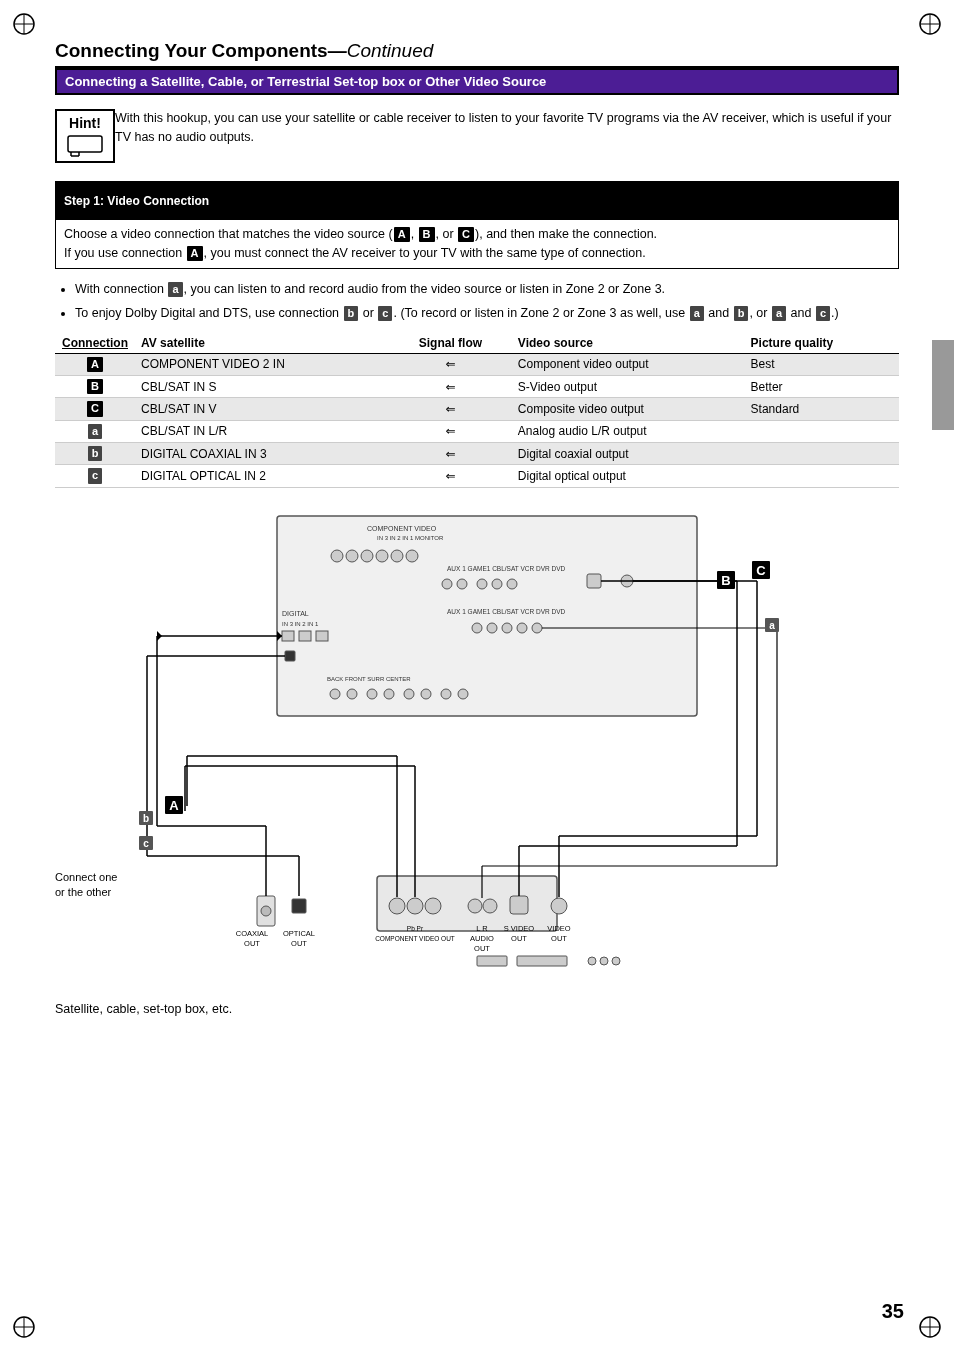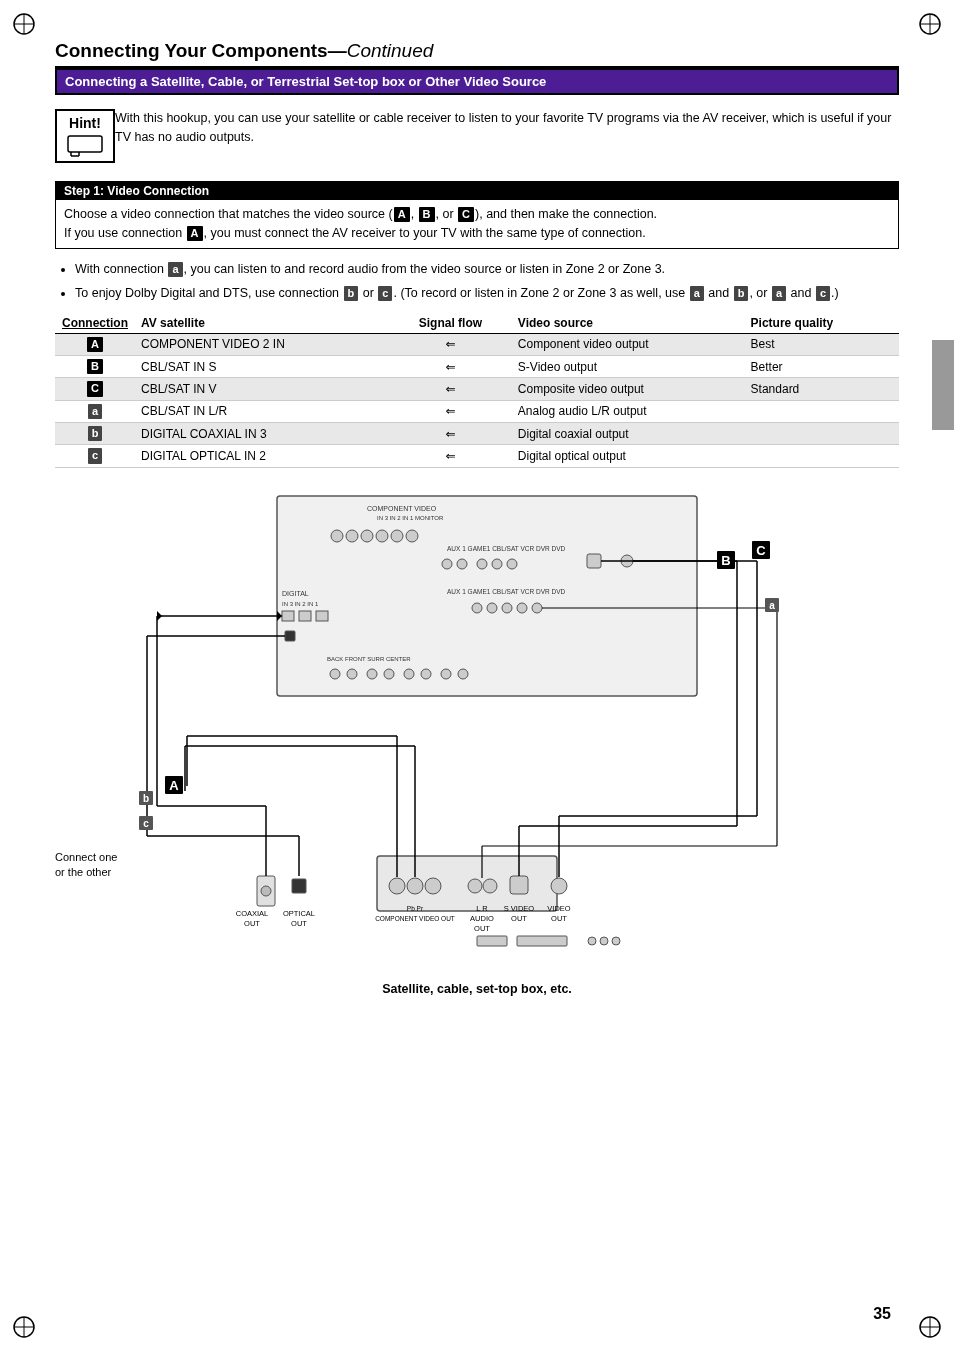--- a/index.html
+++ b/index.html
@@ -100,21 +100,21 @@
     
     .step-box {
       border: 1px solid #000;
       margin-bottom: 10px;
     }
     .step-title {
       background: #000;
       color: #fff;
       font-weight: bold;
       font-size: 12px;
-      padding: 2px 8px;
+      padding: 12px 8px;
     }
     .step-content {
       padding: 5px 8px;
       font-size: 12.5px;
       line-height: 1.5;
     }
 
     
     .badge {
       display: inline-block;
@@ -180,32 +180,31 @@
       height: 490px;
       margin-top: 10px;
     }
     .diagram-svg {
       width: 100%;
       height: 100%;
     }
 
     
     .bottom-label {
-      text-align: center;
-      font-weight: bold;
+      font-weight: normal;
       font-size: 12.5px;
       margin-top: 6px;
     }
 
     
     .page-number {
       position: absolute;
       bottom: 28px;
-      right: 63px;
-      font-size: 16px;
+      right: 50px;
+      font-size: 20px;
       font-weight: bold;
     }
   </style>
 </head>
 <body>
 
 <div class="page-container">
 
   <div class="corner-mark corner-tl">
     <svg viewBox="0 0 28 28">

